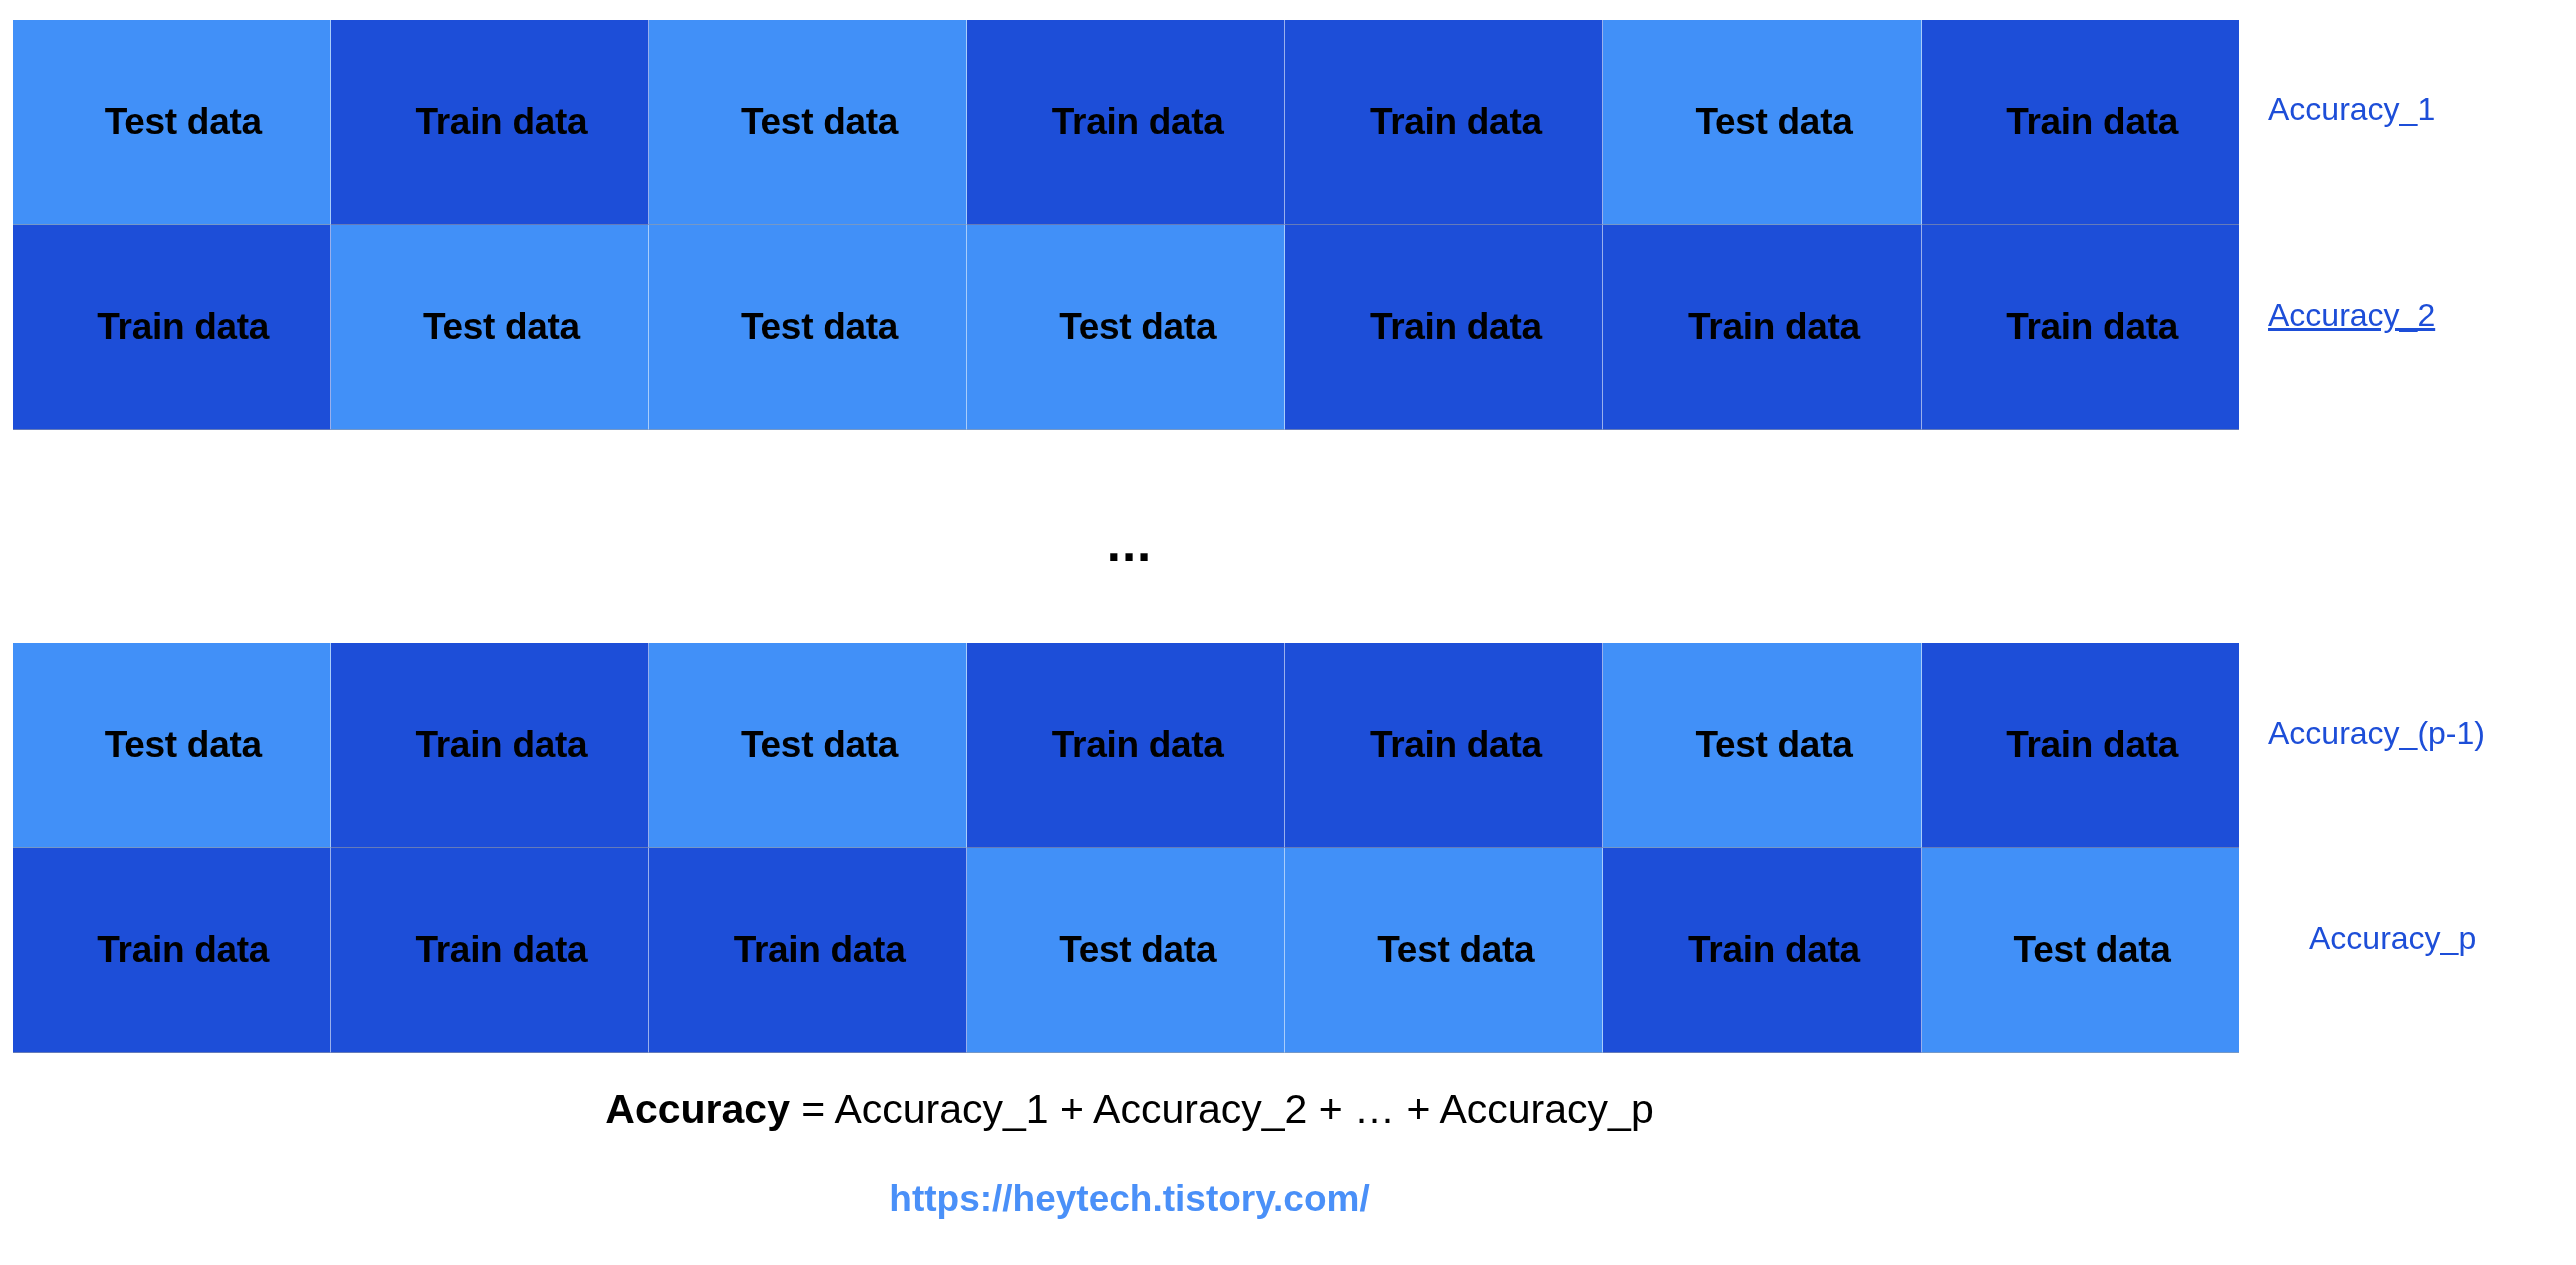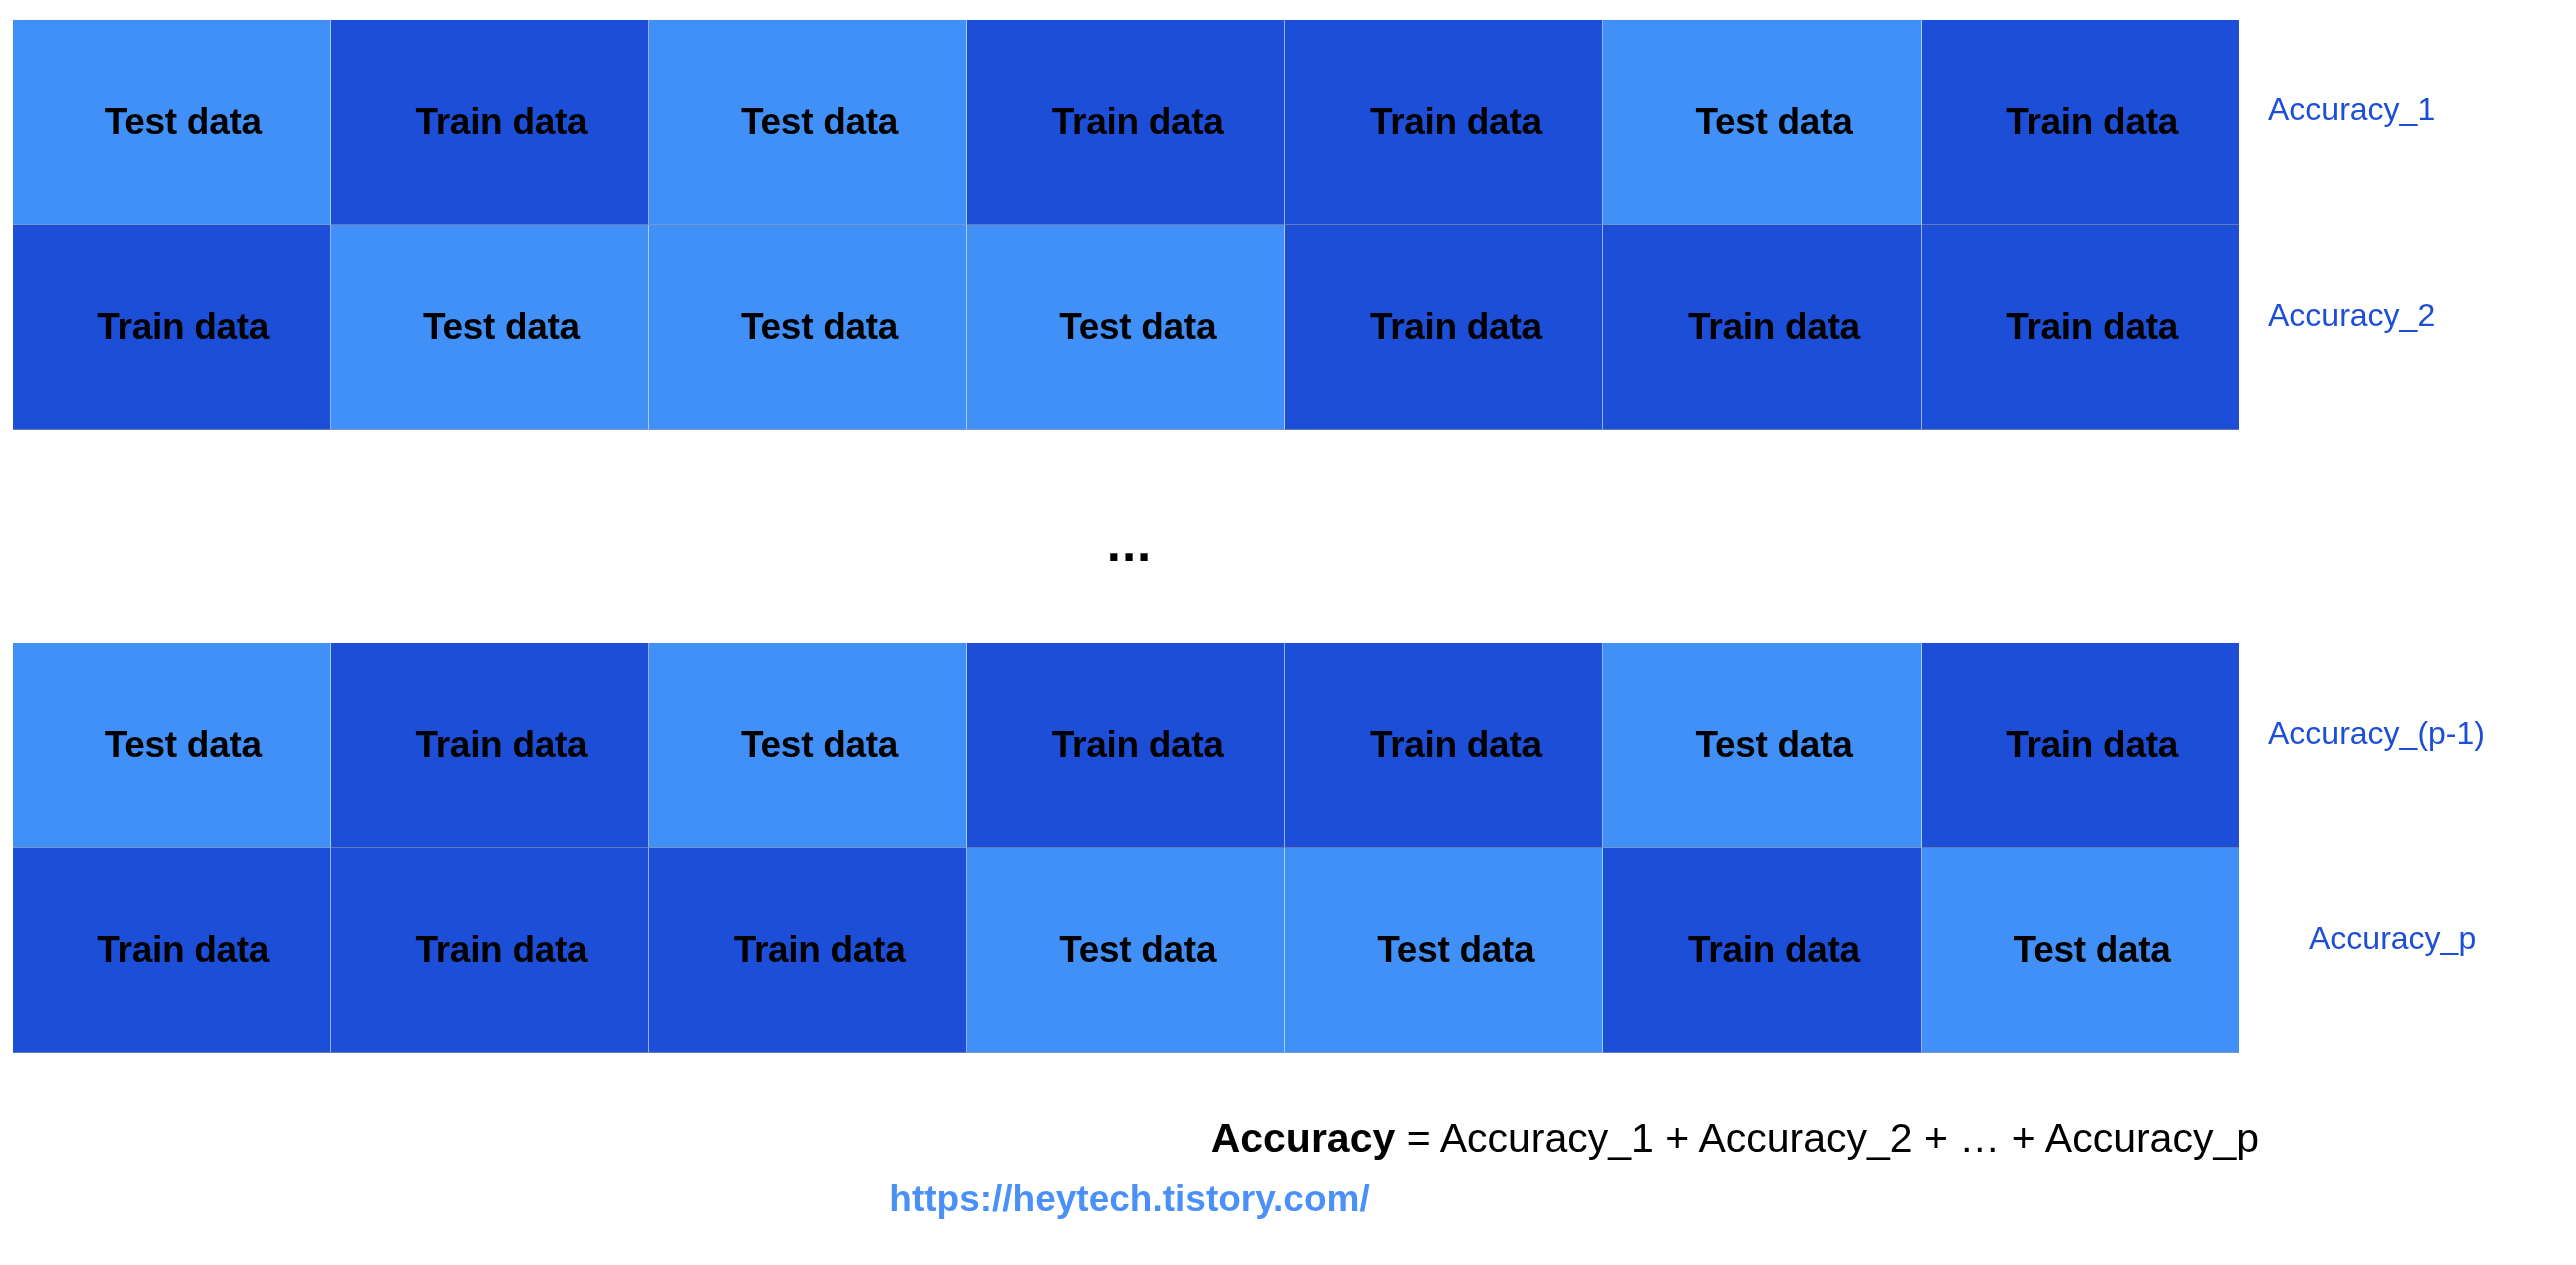--- a/index.html
+++ b/index.html
@@ -65,21 +65,21 @@
   .row-label {
     position: absolute;
     left: 2268px;
     font-size: 32px;
     font-weight: normal;
     color: #1d4ed8;
     white-space: nowrap;
     line-height: 1;
   }
   #label-acc1    { top: 93px;  }
-  #label-acc2    { top: 299px; }
+  #label-acc2    { top: 299px; text-decoration: underline; }
   #label-accp1   { top: 717px; }
   #label-accp    { top: 922px; margin-left: 41px; }
 
   
   #ellipsis {
     position: absolute;
     left: 0;
     top: 518px;
     width: 2259px;
     text-align: center;
@@ -87,23 +87,23 @@
     font-weight: bold;
     color: #000000;
     line-height: 1;
     letter-spacing: 1px;
   }
 
   
   #formula {
     position: absolute;
     left: 0;
-    top: 1118px;
+    top: 1089px;
     width: 2259px;
-    text-align: right;
+    text-align: center;
     font-size: 41px;
     color: #000000;
     line-height: 1;
     white-space: nowrap;
   }
   #formula .strong { font-weight: bold; }
   #formula .rest   { font-weight: normal; }
 
   #source-url {
     position: absolute;

